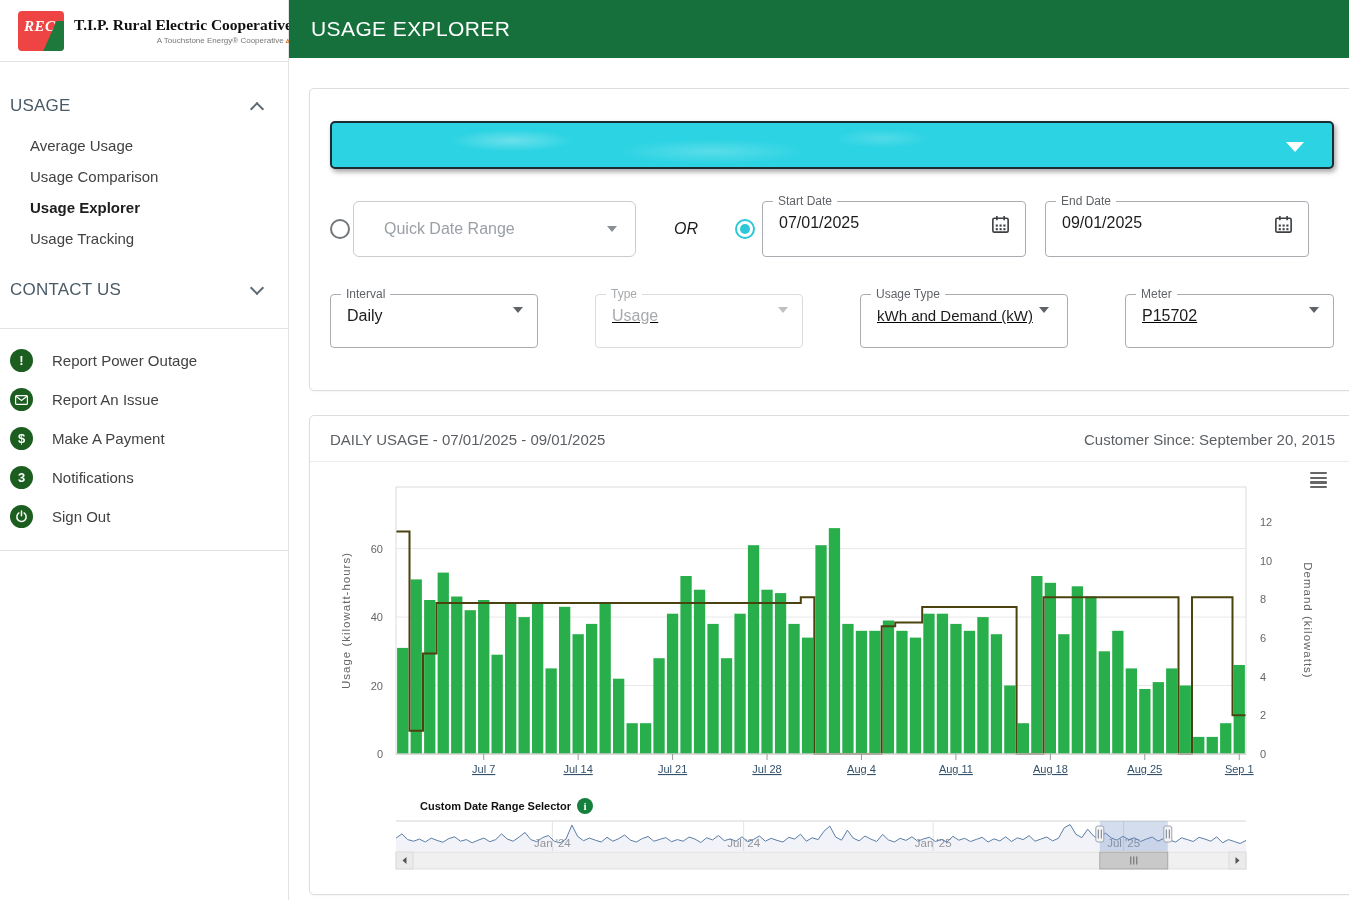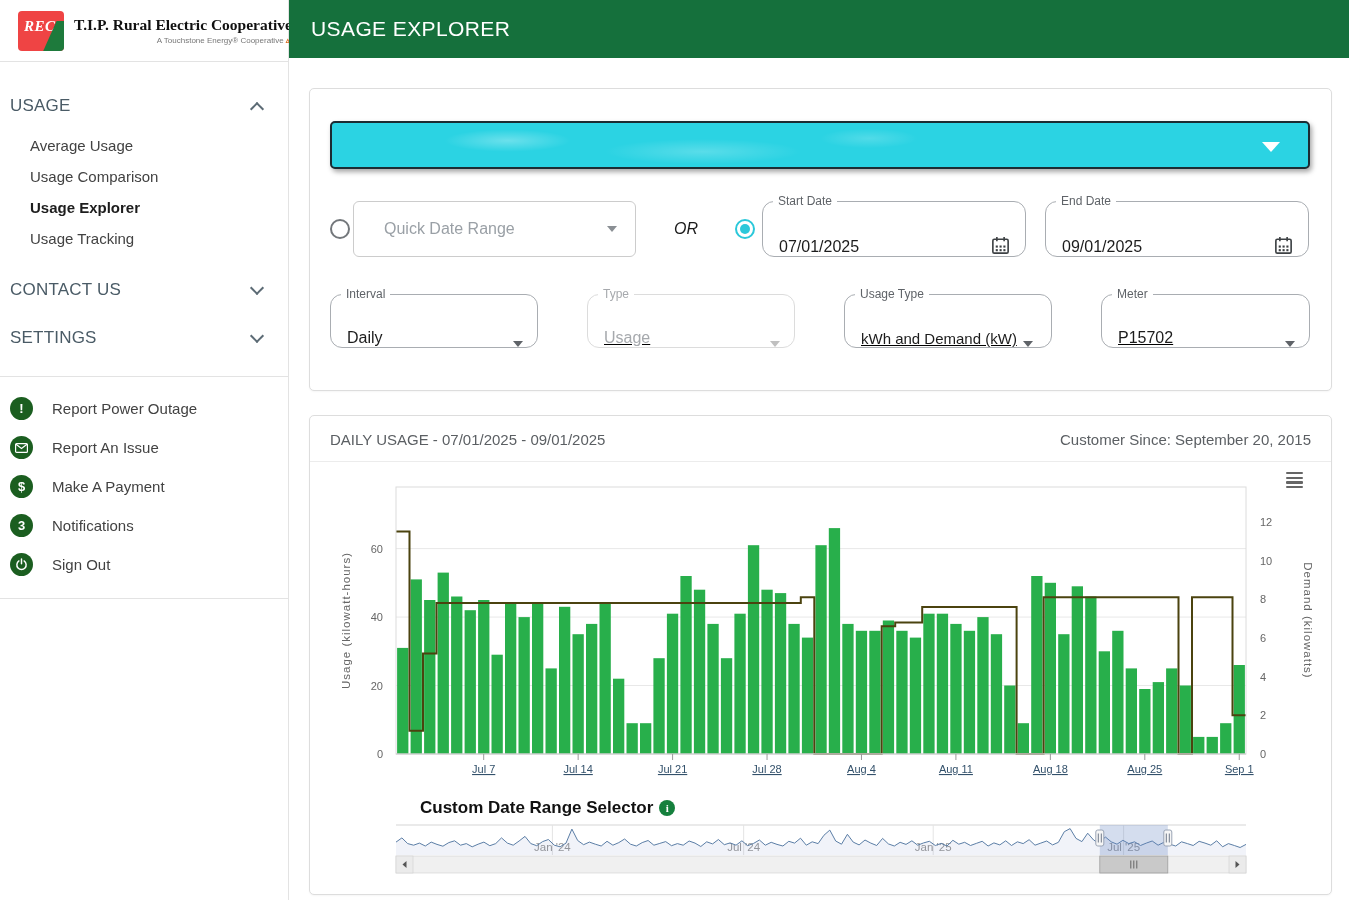--- a/index.html
+++ b/index.html
@@ -58,43 +58,43 @@
   .radio.checked::after { content:""; position:absolute; inset:3px; background:#2bc8da; border-radius:50%; }
 
   .select-box { position:relative; width:283px; height:56px; border:1px solid #ccc; border-radius:6px; display:flex; align-items:center; padding:0 18px; margin-left:3px; cursor:pointer; }
   .select-box .ph { font-size:16px; color:#9aa0a6;margin-left:12px; }
   .caret { width:0; height:0; border-left:5.5px solid transparent; border-right:5.5px solid transparent; border-top:6px solid #8a8f94; margin-left:auto; }
   .caret.dark { border-top-color:#5f6368; }
   .caret.light { border-top-color:#c0c0c0; }
 
   .or { font-size:16px; font-style:italic; color:#1b1b1b; margin:0 37px 0 38px; font-weight:500; }
 
-  .field { position:relative; height:56px; border:1px solid #a9adb2; border-radius:12px; display:flex; align-items:flex-end; padding:4px 14px 0 16px; background:#fff; cursor:pointer; }
+  .field { position:relative; height:56px; border:1px solid #a9adb2; border-radius:4px; display:flex; align-items:flex-start; padding:12px 14px 0 16px; background:#fff; cursor:pointer; }
   .field .flabel { position:absolute; top:-8px; left:10px; background:#fff; padding:0 5px; font-size:12px; color:#5f6368; white-space:nowrap; }
   .field .fvalue { font-size:16px; color:#1c1c1c; white-space:nowrap; }
   .field.disabled { border-color:#dcdcdc; cursor:default; }
   .field.disabled .flabel { color:#a6a9ad; }
   .field.disabled .fvalue { color:#a6a9ad; }
   .w264 { width:264px; } .w208 { width:208px; height:54px; }
   .gap19 { margin-left:19px; } .gap49 { margin-left:49px;text-decoration:underline; }
-  .row2 { margin-top:37px; }
+  .row2 { margin-top:37px;gap:8px; }
   .cal-icon { margin-left:auto; flex:none; cursor:pointer; }
 
   
   .chart-card { min-height:480px; }
   .chart-head { display:flex; justify-content:space-between; align-items:center; padding:15px 20px 13px 20px; border-bottom:1px solid #ececec; }
   .chart-title { font-size:15px; color:#5b5f63; }
   .customer-since { font-size:15px; color:#5b5f63; }
   .chart-area { position:relative; padding-top:20px; }
   .hamburger { position:absolute; right:28px; top:10px; width:17px; cursor:pointer; }
   .hamburger div { height:2.4px; background:#666; margin-bottom:2.2px; border-radius:1px; }
   svg { display:block; }
 
   .nav-label-row { display:flex; align-items:center; margin:14px 0 6px 110px; }
-  .nav-label { font-size:17px; font-weight:bold; color:#111; }
+  .nav-label { font-size:11px; font-weight:bold; color:#111; }
   .info-icon { width:16px; height:16px; border-radius:50%; background:#15803d; color:#fff; font-size:11px; font-weight:bold; font-family:"Liberation Serif", serif; display:flex; align-items:center; justify-content:center; margin-left:6px; cursor:pointer; }
 </style>
 </head>
 <body>
 
 <div class="app">
 
   <aside class="sidebar">
     <div class="logo-row">
       <div class="logo-badge">
@@ -112,24 +112,20 @@
         <span class="chev up"></span>
       </div>
       <div class="sublist">
         <div class="subitem">Average Usage</div>
         <div class="subitem">Usage Comparison</div>
         <div class="subitem active">Usage Explorer</div>
         <div class="subitem">Usage Tracking</div>
       </div>
       <div class="nav-section">
         <span class="slabel">CONTACT US</span>
-        <span class="chev"></span>
-      </div>
-      <div class="nav-section">
-        <span class="slabel">SETTINGS</span>
         <span class="chev"></span>
       </div>
     </nav>
 
     <div class="side-divider"></div>
 
     <div class="actions">
       <div class="action-item">
         <span class="action-icon">!</span>
         <span class="action-label">Report Power Outage</span>

